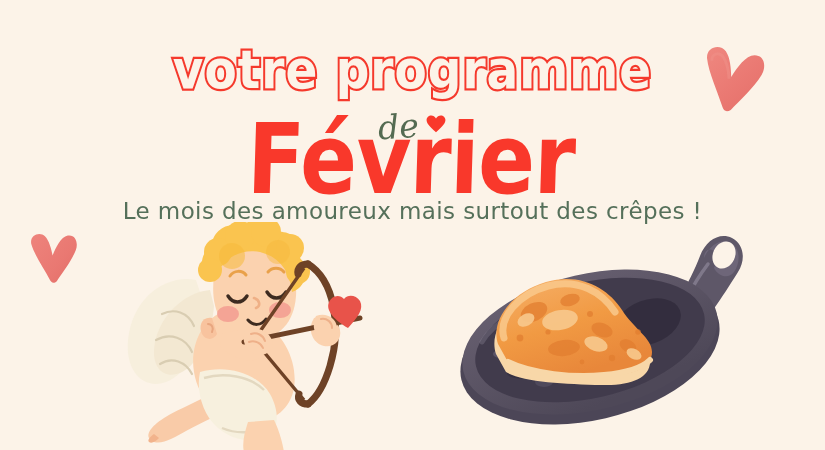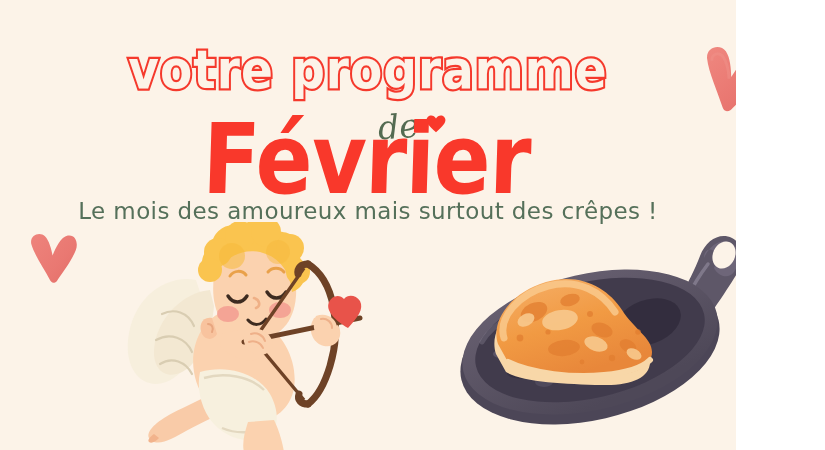--- a/index.html
+++ b/index.html
@@ -1,21 +1,21 @@
 <!DOCTYPE html>
 <html><head>
 <meta charset="utf-8">
 <style>
   html,body{margin:0;padding:0;}
   body{
     width:825px;height:450px;overflow:hidden;
     font-family:"Liberation Sans",sans-serif;
   }
   #poster{
-    position:relative;width:736px;height:450px;
+    position:relative;width:825px;height:450px;
     background:#FCF3E8;overflow:hidden;
   }
 
   
   .title-outline{
     position:absolute;left:0;right:0;top:42px;
     text-align:center;
     font-family:"DejaVu Sans",sans-serif;
     font-weight:bold;
     font-size:47px;

